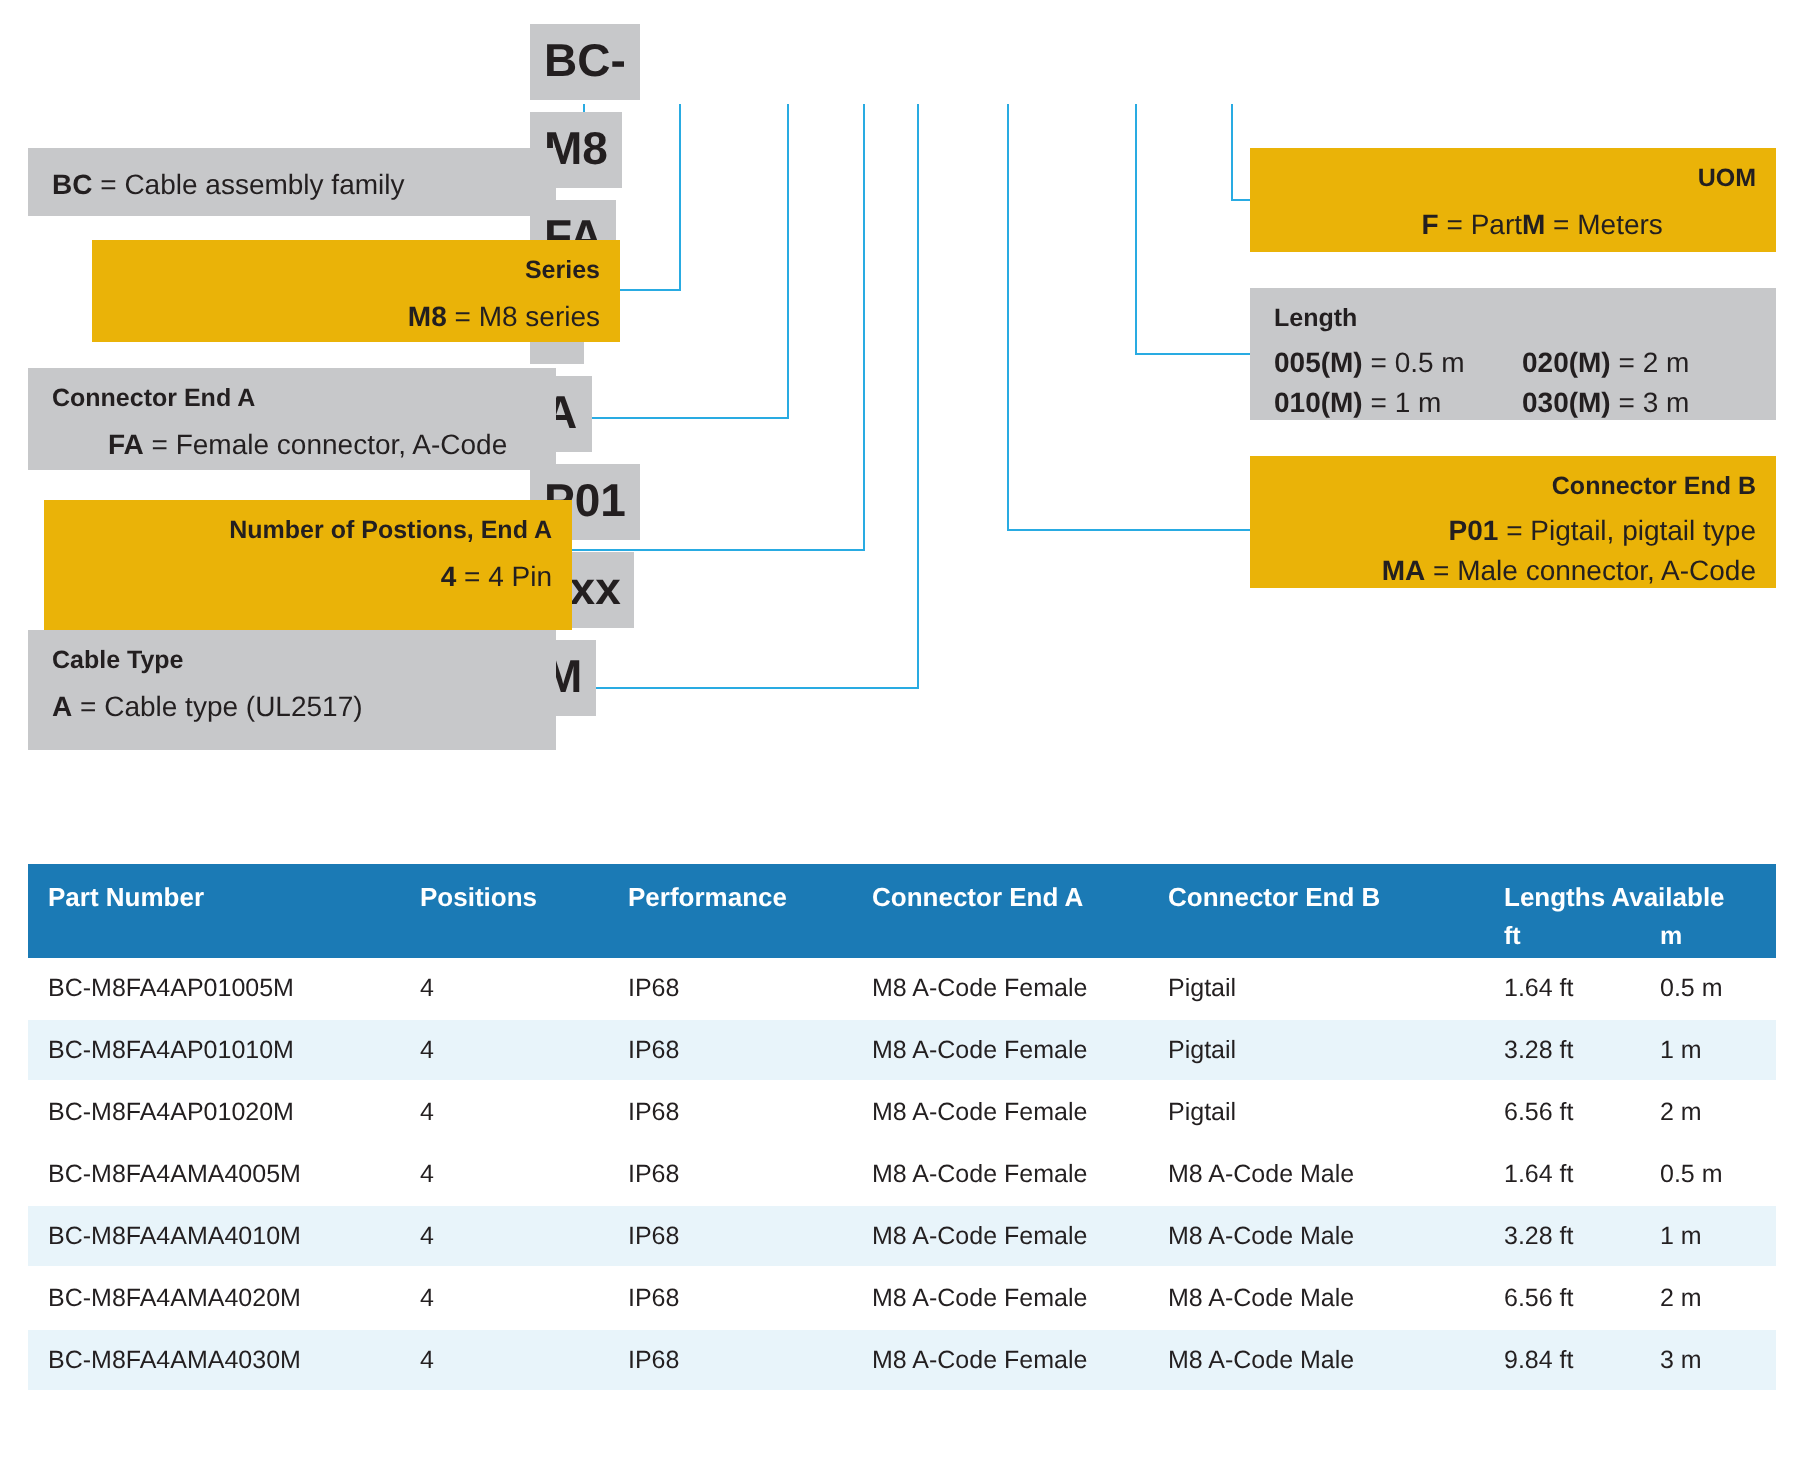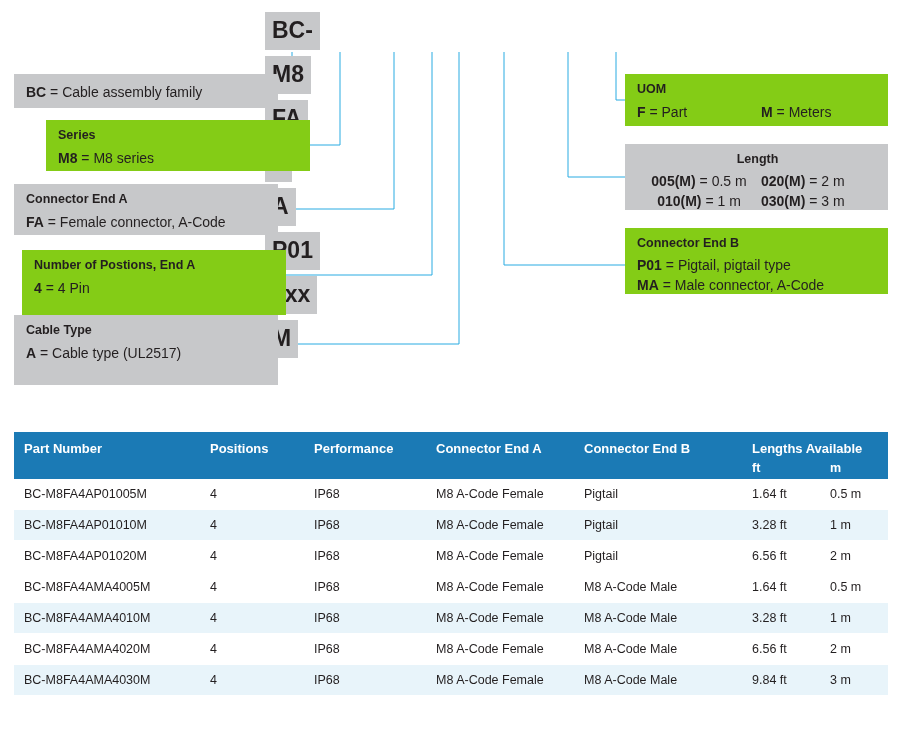--- a/index.html
+++ b/index.html
@@ -37,21 +37,21 @@
     white-space: pre;
   }
 
   
   .callout {
     position: absolute;
     box-sizing: border-box;
     padding: 8px 10px 9px 12px;
   }
   .callout.grey { background: #c7c8ca; }
-  .callout.blue { background: #84cc16; }
+  .callout.blue { background: #eab308; text-align: right; }
   .callout .title {
     font-weight: bold;
     font-size: 12.5px;
     line-height: 1.25;
   }
   .callout .line {
     font-size: 14px;
     line-height: 1.45;
   }
   .callout .line b { font-weight: bold; }
@@ -159,52 +159,52 @@
 
 <div class="callout blue" style="left:14px; top:120px; width:264px; height:51px;margin-left:32px;">
   <div class="title">Series</div>
   <div class="line" style="margin-top:4px;">
     <b>M8</b><span> = M8 series</span>
   </div>
 </div>
 
 <div class="callout grey" style="left:14px; top:184px; width:264px; height:51px;">
   <div class="title">Connector End A</div>
-  <div class="line" style="margin-top:4px;">
+  <div class="line" style="margin-top:4px;margin-left:28px;">
     <b>FA</b><span> = Female connector, A-Code</span>
   </div>
 </div>
 
 <div class="callout blue" style="left:22px; top:250px; width:264px; height:65px;">
   <div class="title">Number of Postions, End A</div>
   <div class="line" style="margin-top:4px;">
     <b>4</b><span> = 4 Pin</span>
   </div>
 </div>
 
-<div class="callout grey" style="left:14px; top:315px; width:264px; height:70px;">
+<div class="callout grey" style="left:14px; top:315px; width:264px; height:60px;">
   <div class="title">Cable Type</div>
   <div class="line" style="margin-top:4px;">
     <b>A</b><span> = Cable type (UL2517)</span>
   </div>
 </div>
 
 <div class="callout blue" style="left:625px; top:74px; width:263px; height:52px;">
   <div class="title">UOM</div>
   <div class="line two-col" style="margin-top:4px;">
     <div class="colA">
       <b>F</b><span> = Part</span>
     </div>
     <div>
       <b>M</b><span> = Meters</span>
     </div>
   </div>
 </div>
 
-<div class="callout grey" style="left:625px; top:144px; width:263px; height:66px;text-align:center;">
+<div class="callout grey" style="left:625px; top:144px; width:263px; height:66px;">
   <div class="title">Length</div>
   <div class="line two-col" style="margin-top:3px;">
     <div class="colA">
       <b>005(M)</b><span> = 0.5 m</span>
     </div>
     <div>
       <b>020(M)</b><span> = 2 m</span>
     </div>
   </div>
   <div class="line two-col">

